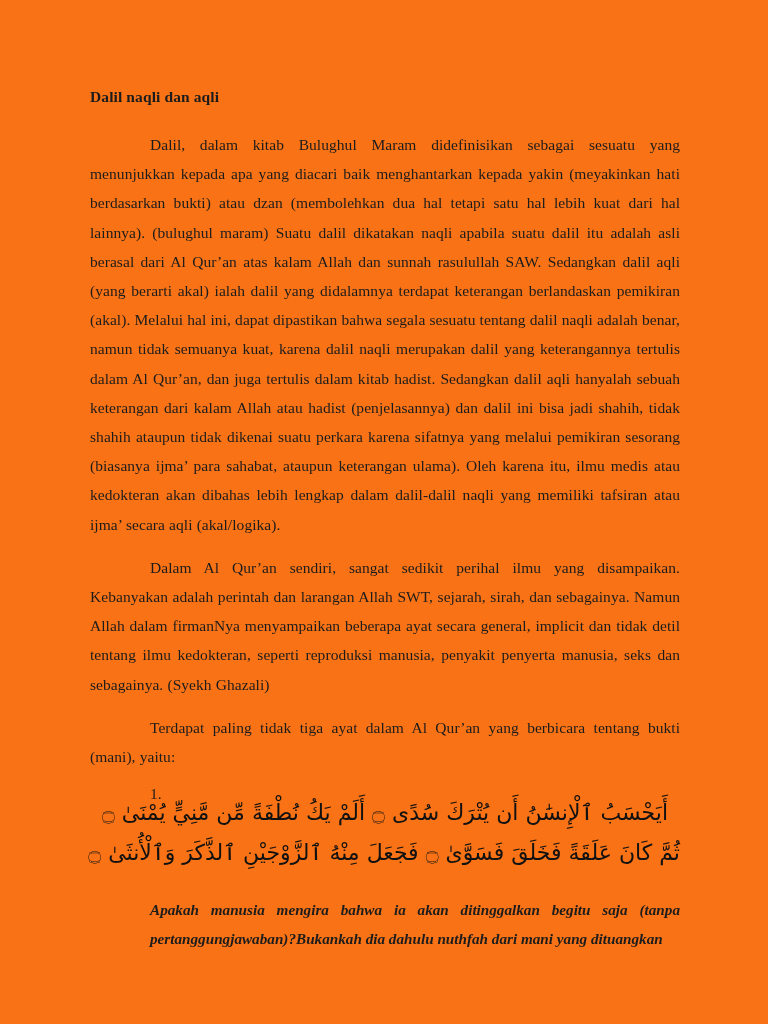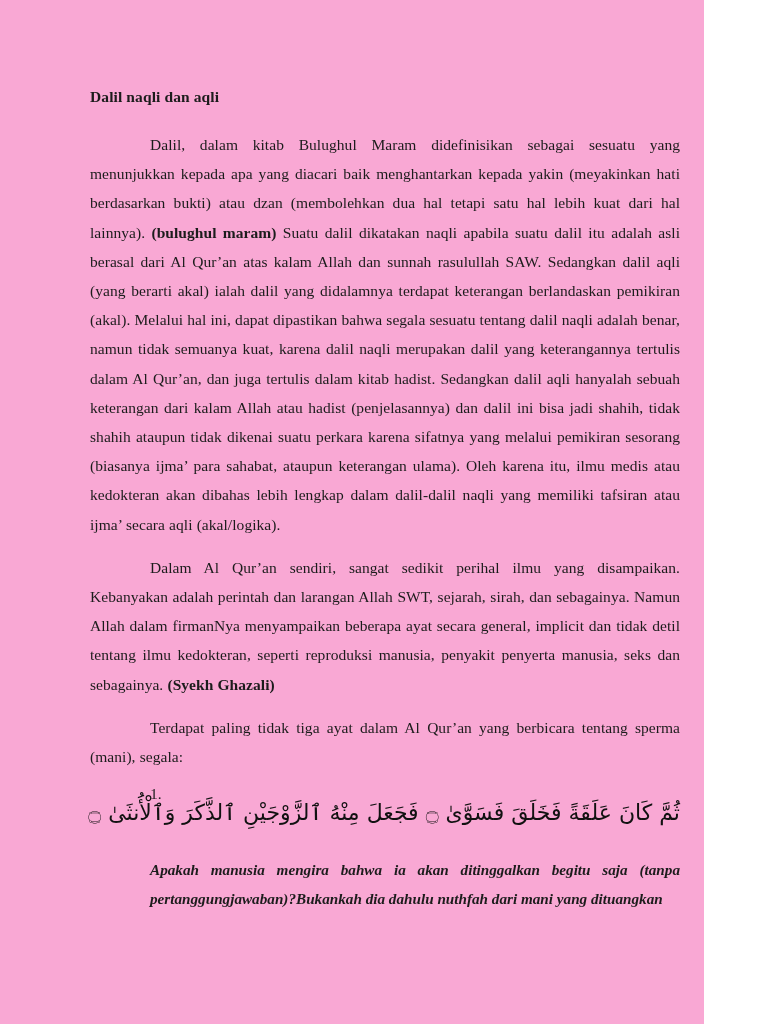--- a/index.html
+++ b/index.html
@@ -11,23 +11,23 @@
     width: 768px;
     height: 1024px;
     overflow: hidden;
     font-family: "Liberation Serif", "DejaVu Serif", serif;
     color: #1a1a1a;
     -webkit-font-smoothing: antialiased;
   }
 
   .page {
     position: relative;
-    width: 704px;
+    width: 768px;
     height: 1024px;
-    background: #f9a8d4;
+    background: #f97316;
     box-sizing: border-box;
   }
 
   .content {
     position: absolute;
     left: 90px;
     top: 86px;
     width: 590px;
   }
 
@@ -46,21 +46,21 @@
     text-justify: inter-word;
     text-indent: 60px;
     margin: 0 0 8px 0;
     color: #1c1c1c;
     letter-spacing: 0.05px;
     word-spacing: 0.2px;
   }
   .para:last-child { margin-bottom: 0; }
 
   .para b, .bold {
-    font-weight: bold;
+    font-weight: normal;
   }
   .spacer-xs { height: 6px; }
 
   .list {
     margin: 0;
     padding: 0;
     list-style: none;
   }
   .list-item {
     font-size: 15.5px;
@@ -116,28 +116,29 @@
     <h1 class="doc-title">Dalil naqli dan aqli</h1>
 
     <p class="para"><span>Dalil, dalam kitab Bulughul Maram didefinisikan sebagai sesuatu yang menunjukkan kepada apa yang diacari baik menghantarkan kepada yakin (meyakinkan hati berdasarkan bukti) atau dzan (membolehkan dua hal tetapi satu hal lebih kuat dari hal lainnya). </span><b class="bold">(bulughul maram)</b><span> Suatu dalil dikatakan naqli apabila suatu dalil itu adalah asli berasal dari Al Qur’an atas kalam Allah dan sunnah rasulullah SAW. Sedangkan dalil aqli (yang berarti akal) ialah dalil yang didalamnya terdapat keterangan berlandaskan pemikiran (akal). Melalui hal ini, dapat dipastikan bahwa segala sesuatu tentang dalil naqli adalah benar, namun tidak semuanya kuat, karena dalil naqli merupakan dalil yang keterangannya tertulis dalam Al Qur’an, dan juga tertulis dalam kitab hadist. Sedangkan dalil aqli hanyalah sebuah keterangan dari kalam Allah atau hadist (penjelasannya) dan dalil ini bisa jadi shahih, tidak shahih ataupun tidak dikenai suatu perkara karena sifatnya yang melalui pemikiran sesorang (biasanya ijma’ para sahabat, ataupun keterangan ulama). Oleh karena itu, ilmu medis atau kedokteran akan dibahas lebih lengkap dalam dalil-dalil naqli yang memiliki tafsiran atau ijma’ secara aqli (akal/logika).</span></p>
 
     <div class="spacer-xs"></div>
 
     <p class="para"><span>Dalam Al Qur’an sendiri, sangat sedikit perihal ilmu yang disampaikan. Kebanyakan adalah perintah dan larangan Allah SWT, sejarah, sirah, dan sebagainya. Namun Allah dalam firmanNya menyampaikan beberapa ayat secara general, implicit dan tidak detil tentang ilmu kedokteran, seperti reproduksi manusia, penyakit penyerta manusia, seks dan sebagainya. </span><b class="bold">(Syekh Ghazali)</b></p>
 
     <div class="spacer-xs"></div>
 
-    <p class="para">Terdapat paling tidak tiga ayat dalam Al Qur’an yang berbicara tentang sperma (mani), segala:</p>
+    <p class="para">Terdapat paling tidak tiga ayat dalam Al Qur’an yang berbicara tentang bukti (mani), yaitu:</p>
 
     <ol class="list">
       <li class="list-item">
         <span class="list-marker">1.</span>
       </li>
     </ol>
 
     <div class="arabic-block">
+      <div class="arabic-line">أَيَحْسَبُ ٱلْإِنسَٰنُ أَن يُتْرَكَ سُدًى ۝ أَلَمْ يَكُ نُطْفَةً مِّن مَّنِيٍّ يُمْنَىٰ ۝</div>
       <div class="arabic-line">ثُمَّ كَانَ عَلَقَةً فَخَلَقَ فَسَوَّىٰ ۝ فَجَعَلَ مِنْهُ ٱلزَّوْجَيْنِ ٱلذَّكَرَ وَٱلْأُنثَىٰ ۝</div>
     </div>
 
     <p class="translation">Apakah manusia mengira bahwa ia akan ditinggalkan begitu saja (tanpa pertanggungjawaban)?Bukankah dia dahulu nuthfah dari mani yang dituangkan</p>
 
   </div>
 </div>
 
 </body></html>

